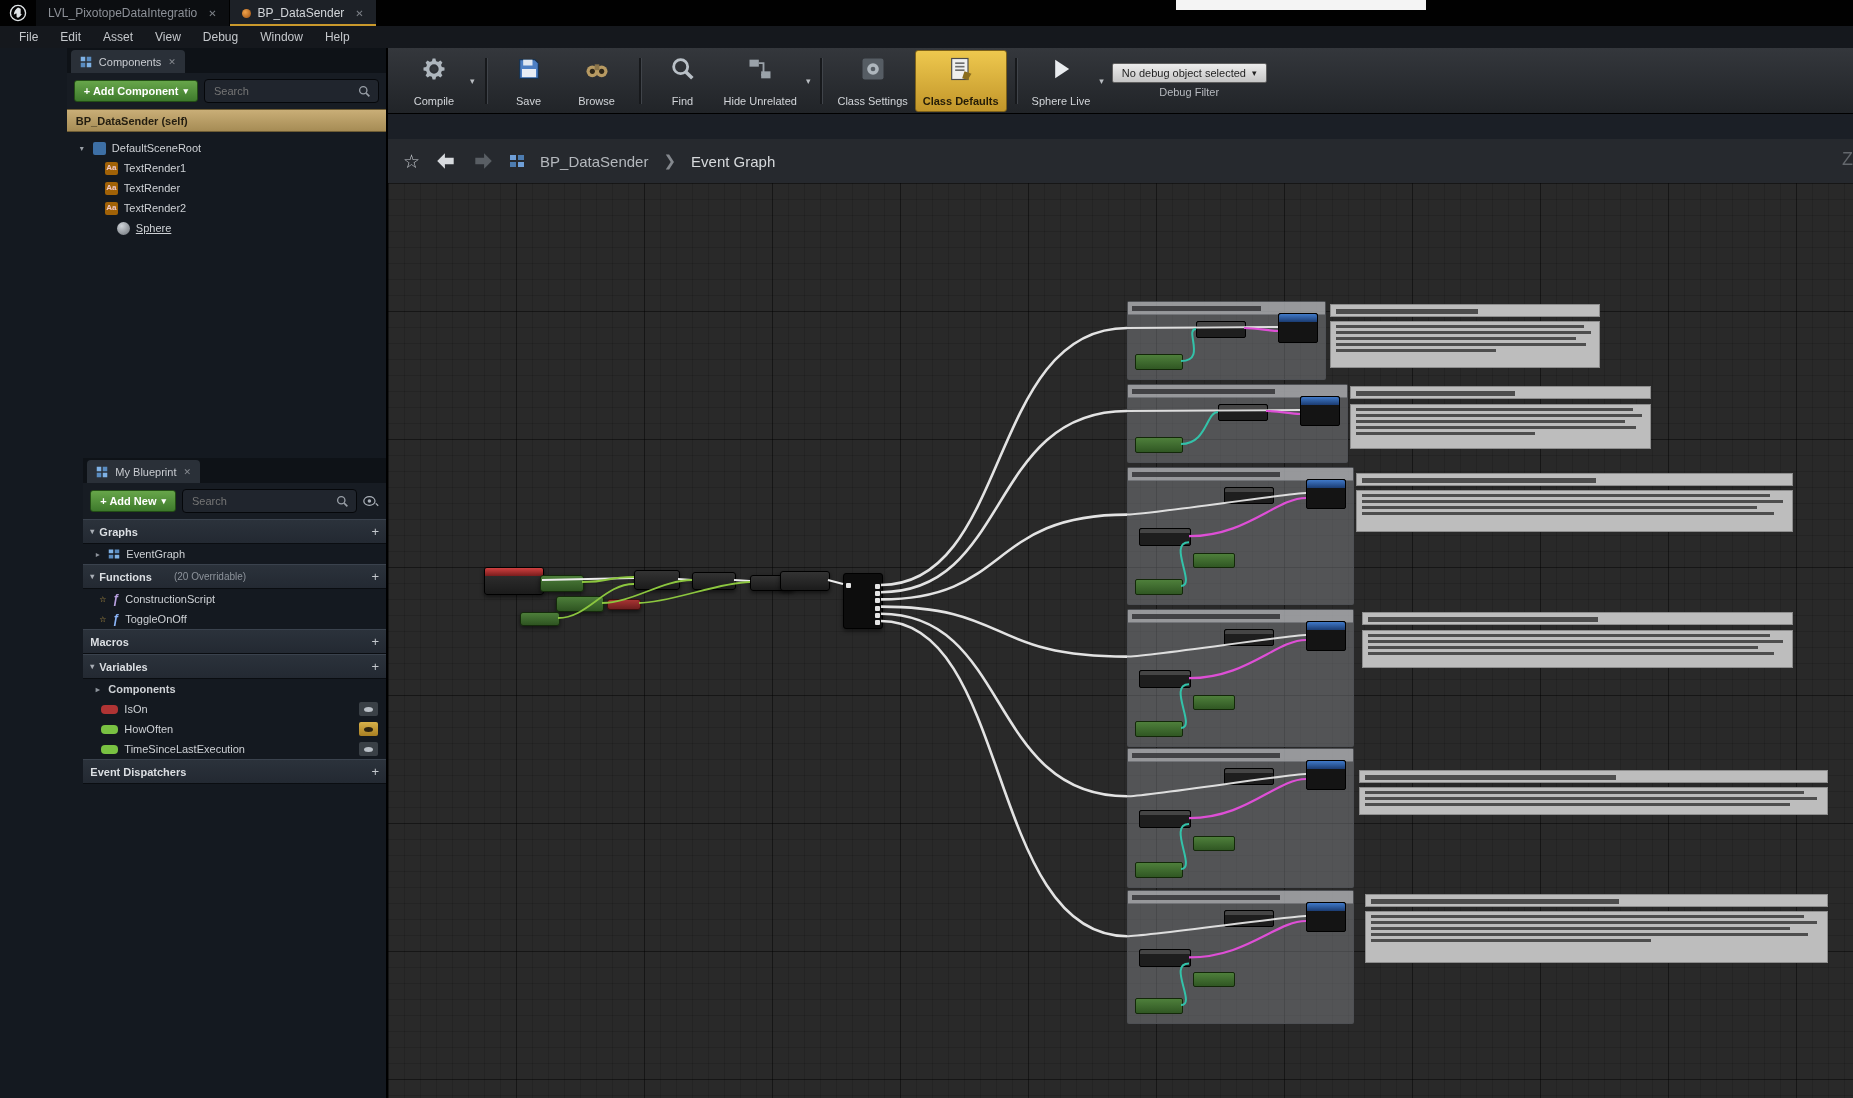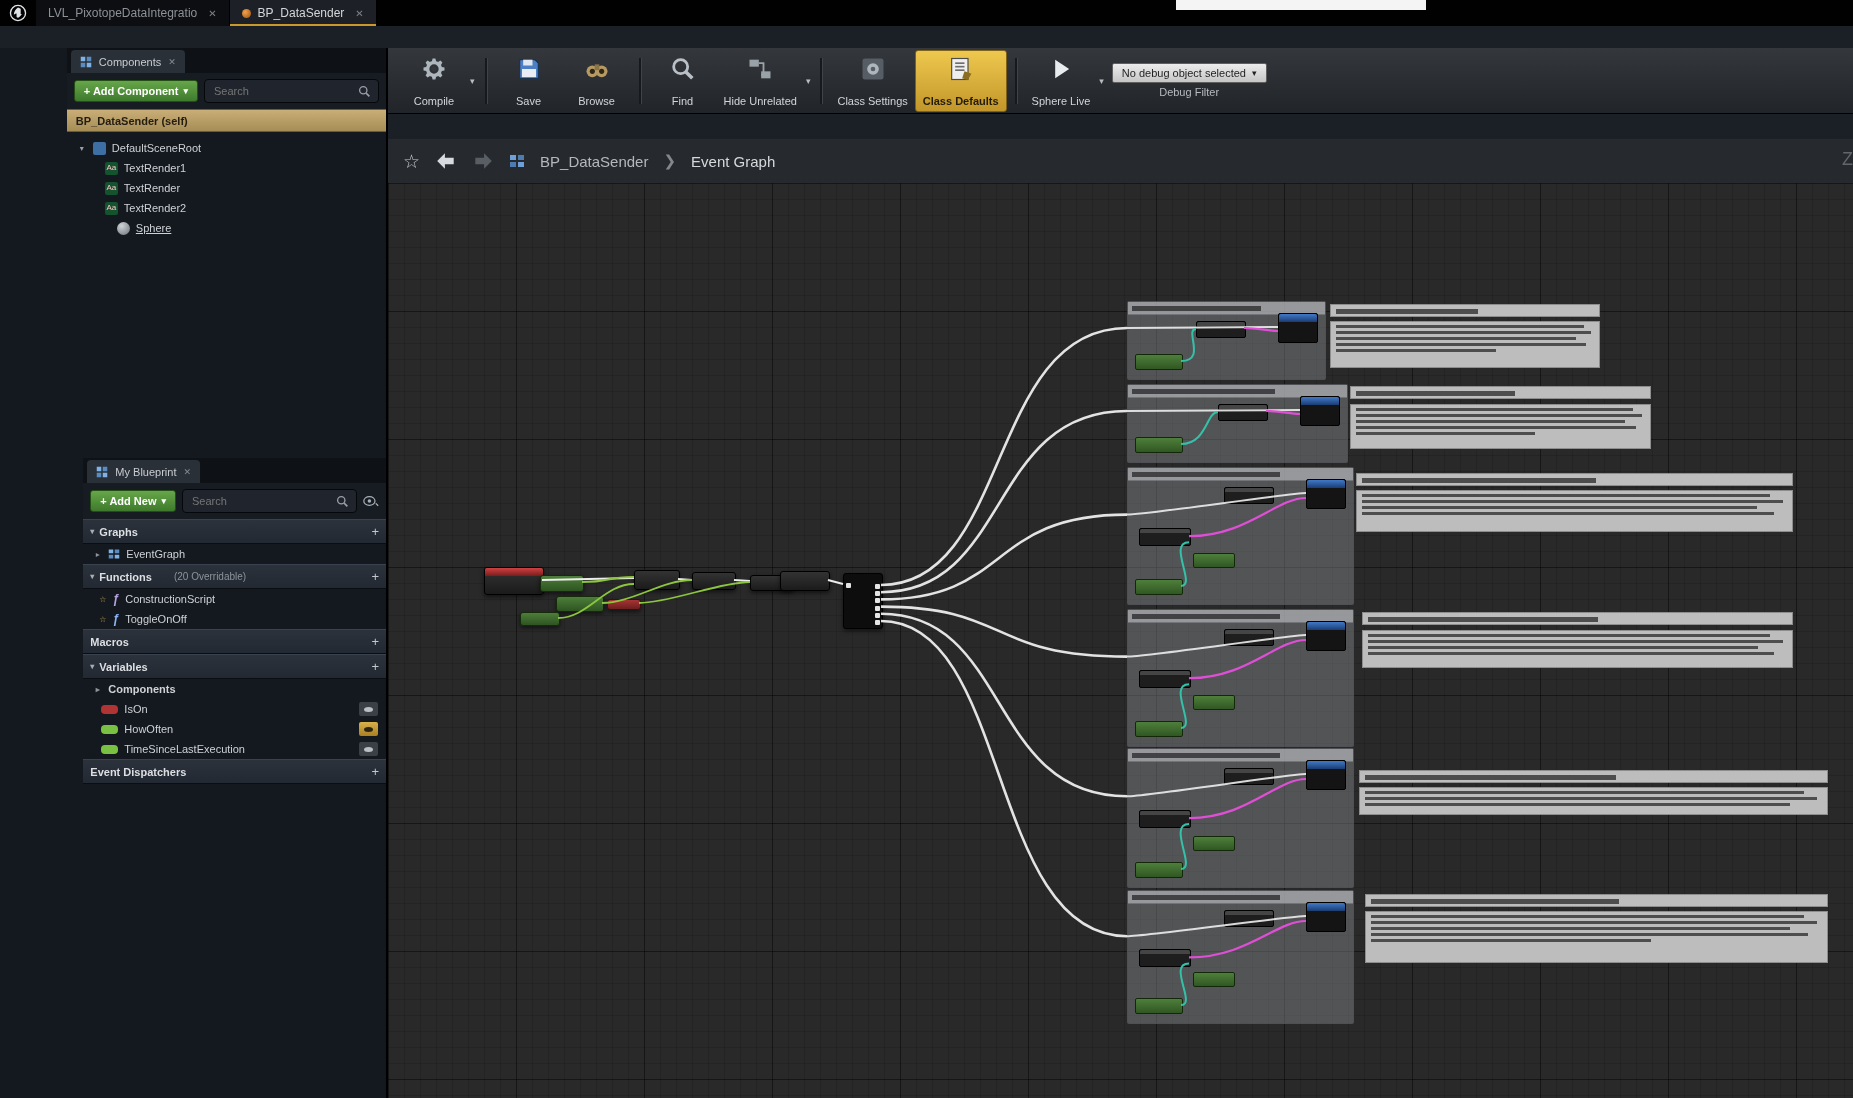--- a/index.html
+++ b/index.html
@@ -29,21 +29,21 @@
   .btn-green{display:flex;align-items:center;gap:5px;background:linear-gradient(#67a64a,#3e7a2c);color:#fff;font-size:11px;font-weight:bold;padding:4px 9px;border-radius:3px;border:1px solid #234e15;cursor:pointer;white-space:nowrap;}
   .btn-green .chev{font-size:9px;}
   .searchbox{flex:1;display:flex;align-items:center;background:#20252d;border:1px solid #05070a;border-radius:4px;height:22px;padding:0 7px;}
   .searchbox input{flex:1;background:transparent;border:none;outline:none;color:#aab0b8;font-size:11px;font-family:"Liberation Sans",sans-serif;min-width:0;}
   .searchbox svg{flex:none;}
   .self-row{height:21px;display:flex;align-items:center;padding-left:9px;background:linear-gradient(#c9ae77,#a68c55);color:#20card;color:#231d10;font-size:11px;font-weight:bold;border-top:1px solid #6e5c34;border-bottom:1px solid #6e5c34;}
   .tree-row{height:20px;display:flex;align-items:center;gap:6px;color:#ced1d5;font-size:11px;cursor:pointer;}
   .tree-arrow{width:10px;text-align:center;color:#9aa0a7;font-size:8px;}
   .comp-icon{width:13px;height:13px;border-radius:2px;display:flex;align-items:center;justify-content:center;flex:none;}
   .icon-sceneroot{background:#3d6fa5;}
-  .icon-text{background:#14532d;color:#f0c8c8;font-size:8px;font-weight:normal;line-height:1;}
+  .icon-text{background:#a16207;color:#f0c8c8;font-size:8px;font-weight:bold;line-height:1;}
   .icon-sphere{background:radial-gradient(circle at 35% 30%,#cfd4d9,#6b7076);border-radius:50%;}
   .splitter{height:4px;background:#070a0d;cursor:row-resize;}
 
   .section-header{height:23px;background:linear-gradient(#2b323b,#232932);border-top:1px solid #3a424d;border-bottom:1px solid #0a0d11;display:flex;align-items:center;padding:0 7px;color:#dcdfe3;font-size:11px;font-weight:bold;}
   .section-header .meta{font-weight:normal;color:#8d939b;font-size:10px;margin-left:22px;}
   .section-header .plus{margin-left:auto;color:#c4c8cd;font-size:13px;font-weight:normal;cursor:pointer;}
   .sec-arrow{font-size:8px;color:#a9aeb5;margin-right:5px;}
   .bp-row{height:20px;display:flex;align-items:center;gap:6px;padding-left:10px;color:#ced1d5;font-size:11px;cursor:pointer;}
   .bp-row .row-arrow{width:9px;font-size:8px;color:#8d939b;text-align:center;}
   .fn-icon{color:#b9a0e0;font-style:italic;font-size:12px;font-weight:bold;}
@@ -119,20 +119,29 @@
       <span class="tabclose">✕</span>
     </div>
     <div class="doc-tab active">
       <span class="asset-dot"></span>
       <span>BP_DataSender</span>
       <span class="tabclose">✕</span>
     </div>
     <div class="stray-bar"></div>
   </div>
 
+  <div class="menubar">
+    <span class="menu-item">File</span>
+    <span class="menu-item">Edit</span>
+    <span class="menu-item">Asset</span>
+    <span class="menu-item">View</span>
+    <span class="menu-item">Debug</span>
+    <span class="menu-item">Window</span>
+    <span class="menu-item">Help</span>
+  </div>
 
   <div class="left-col">
 
     <div class="panel" style="height:406px;">
       <div class="panel-tabstrip">
         <div class="panel-tab">
           <svg width="12" height="12" viewBox="0 0 16 16">
               <rect x="1" y="1" width="6" height="6" fill="#7fb2e5"></rect>
               <rect x="9" y="1" width="6" height="6" fill="#5a8cc0"></rect>
               <rect x="1" y="9" width="6" height="6" fill="#5a8cc0"></rect>

